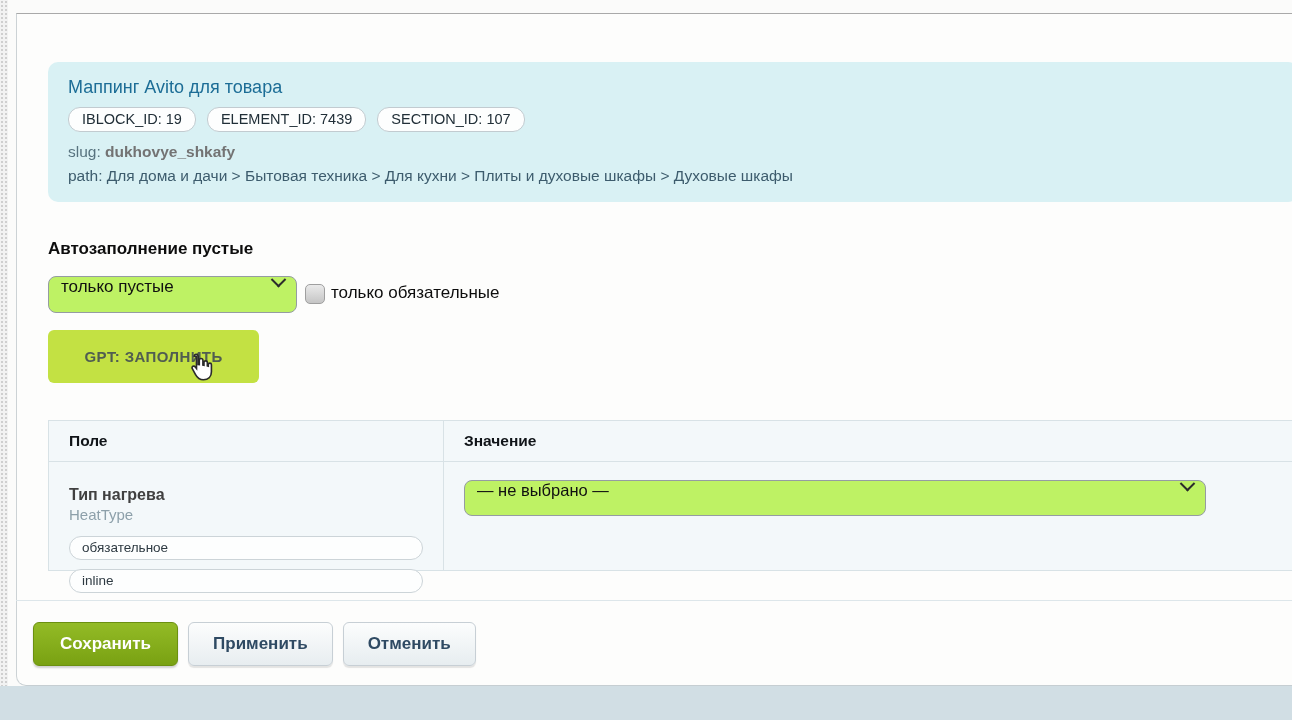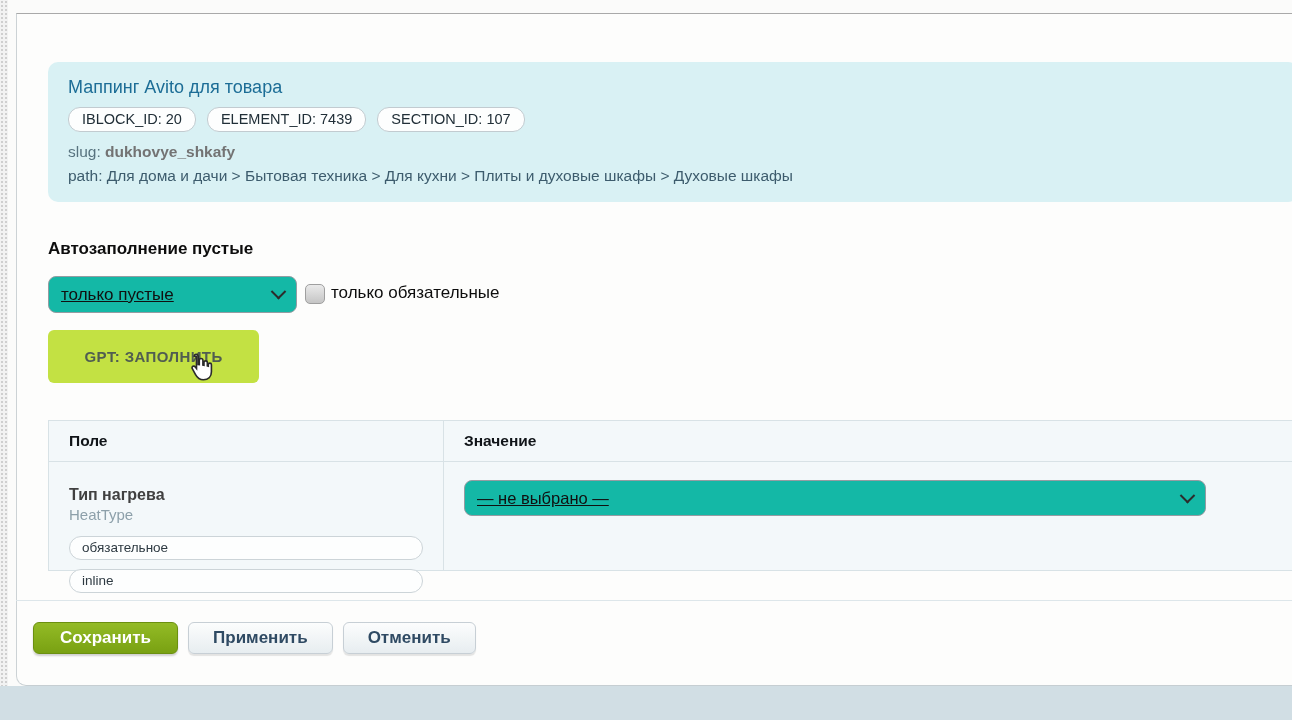--- a/index.html
+++ b/index.html
@@ -49,23 +49,23 @@
   .slug-line{font-size:15.5px;color:#58737f;margin-bottom:6px;}
   .slug-line b{color:#737373;}
   .path-line{font-size:15.5px;color:#3d5c6d;}
 
   
   .autofill-heading{
     position:absolute;left:48px;top:239px;
     font-size:17px;font-weight:bold;color:#0d0d0d;
   }
   .fake-select{
-    background:#14b8a6;border:1px solid #959ca2;border-radius:8px;
-    box-sizing:border-box;display:flex;align-items:center;
-    padding:0 12px;font-size:17px;color:#101010;cursor:pointer;text-decoration:underline;
+    background:#bef264;border:1px solid #959ca2;border-radius:8px;
+    box-sizing:border-box;display:flex;
+    padding:0 12px;font-size:17px;color:#101010;cursor:pointer;
   }
   .fake-select .chev{
     margin-left:auto;width:9px;height:9px;flex:0 0 auto;
     border-right:2px solid #2c2c2c;border-bottom:2px solid #2c2c2c;
     transform:rotate(45deg) translate(-2px,-2px);
   }
   .mode-select{position:absolute;left:48px;top:276px;width:249px;height:37px;}
   .req-checkbox{
     position:absolute;left:305px;top:284px;width:20px;height:20px;
     border:1px solid #9f9f9f;border-radius:5px;box-sizing:border-box;
@@ -103,21 +103,21 @@
     padding:2px 12px;font-size:13.5px;color:#2e3a42;line-height:18px;
   }
   .value-select{margin-top:18px;width:742px;height:36px;font-size:16.5px;}
 
   
   .form-divider{
     position:absolute;left:16px;right:0;top:600px;height:1px;background:#dde6ea;
   }
   .footer-buttons{position:absolute;left:33px;top:622px;display:flex;gap:10px;}
   .btn{
-    height:32px;border-radius:6px;font-family:inherit;
+    height:44px;border-radius:6px;font-family:inherit;
     font-size:17px;font-weight:bold;cursor:pointer;padding:0 24px;
   }
   .btn-save{
     background:linear-gradient(#93bb26,#79a112);
     border:1px solid #6b9010;color:#fff;
     box-shadow:0 2px 2px rgba(0,0,0,.18);
     padding:0 26px;
   }
   .btn-gray{
     background:linear-gradient(#fcfdfd,#e7edf0);
@@ -128,21 +128,21 @@
 </head>
 <body>
 
 <div class="left-gutter"></div>
 <div class="panel"></div>
 <div class="bottom-strip"></div>
 
 <div class="info-box">
   <div class="info-title">Маппинг Avito для товара</div>
   <div class="badge-row">
-    <span class="id-badge">IBLOCK_ID: 20</span>
+    <span class="id-badge">IBLOCK_ID: 19</span>
     <span class="id-badge">ELEMENT_ID: 7439</span>
     <span class="id-badge">SECTION_ID: 107</span>
   </div>
   <div class="slug-line"><span>slug:</span> <b>dukhovye_shkafy</b></div>
   <div class="path-line"><span>path:</span> <span>Для дома и дачи &gt; Бытовая техника &gt; Для кухни &gt; Плиты и духовые шкафы &gt; Духовые шкафы</span></div>
 </div>
 
 <div class="autofill-heading">Автозаполнение пустые</div>
 
 <div class="fake-select mode-select">

